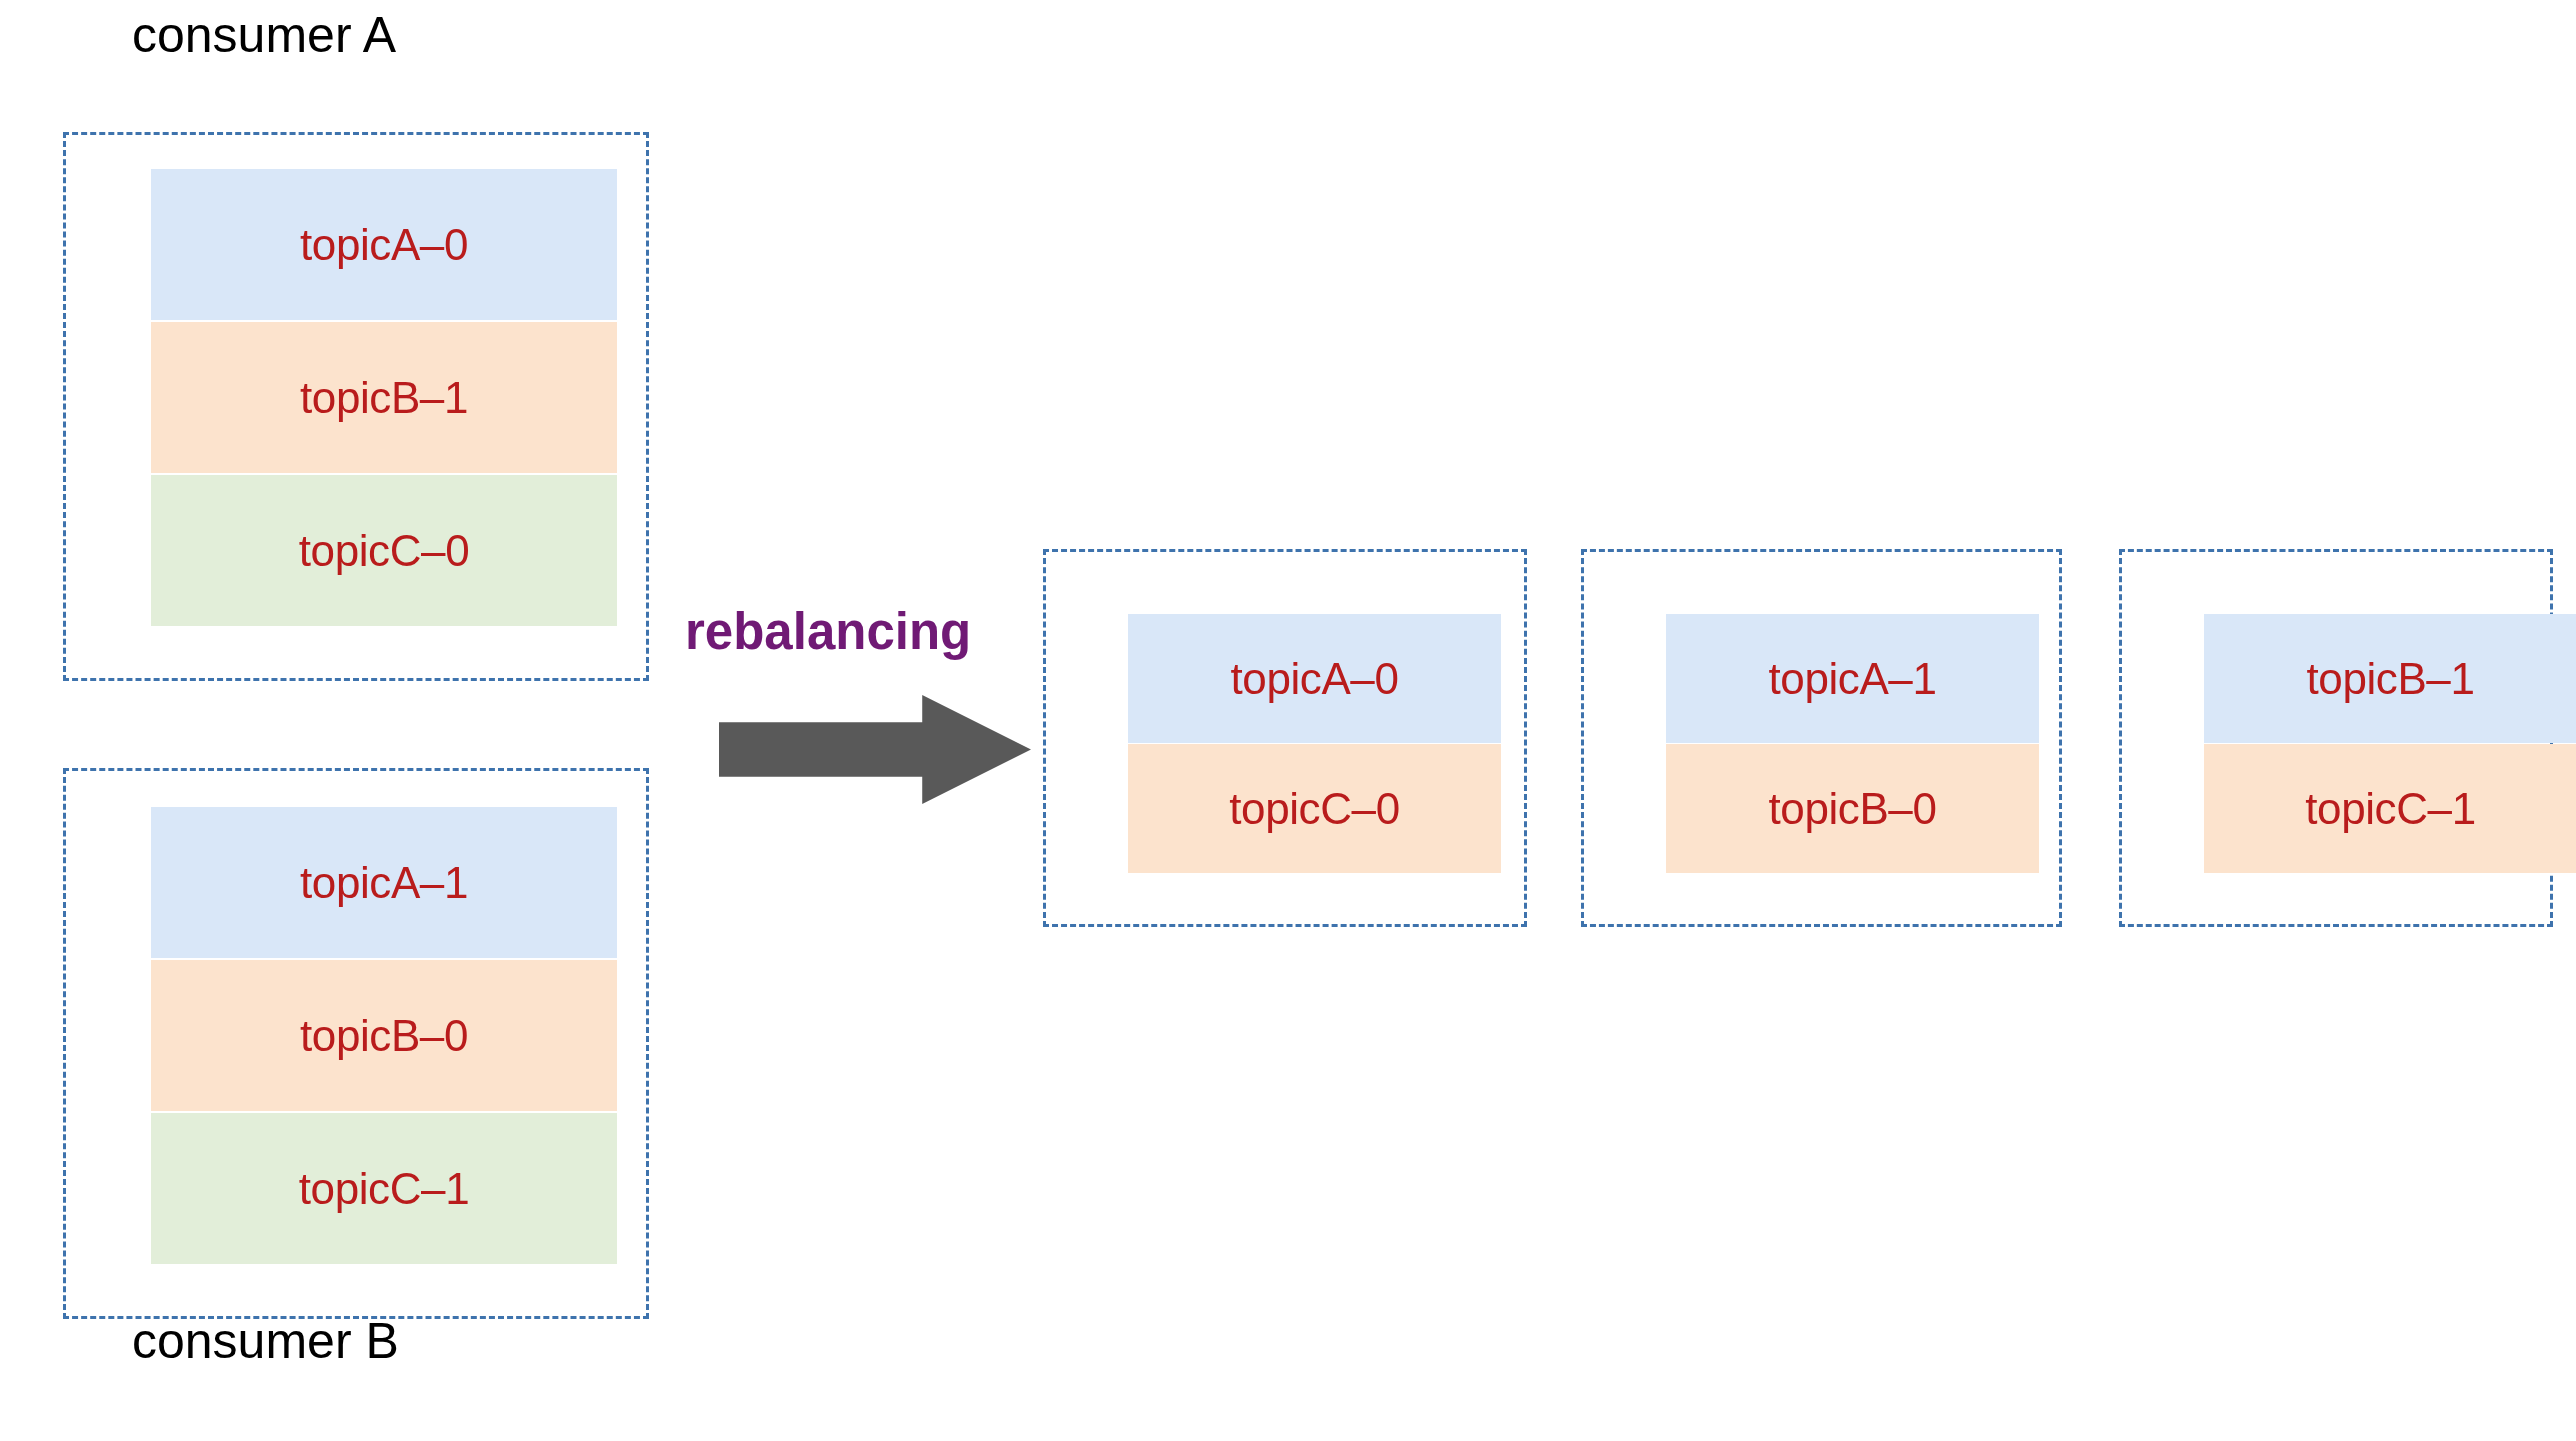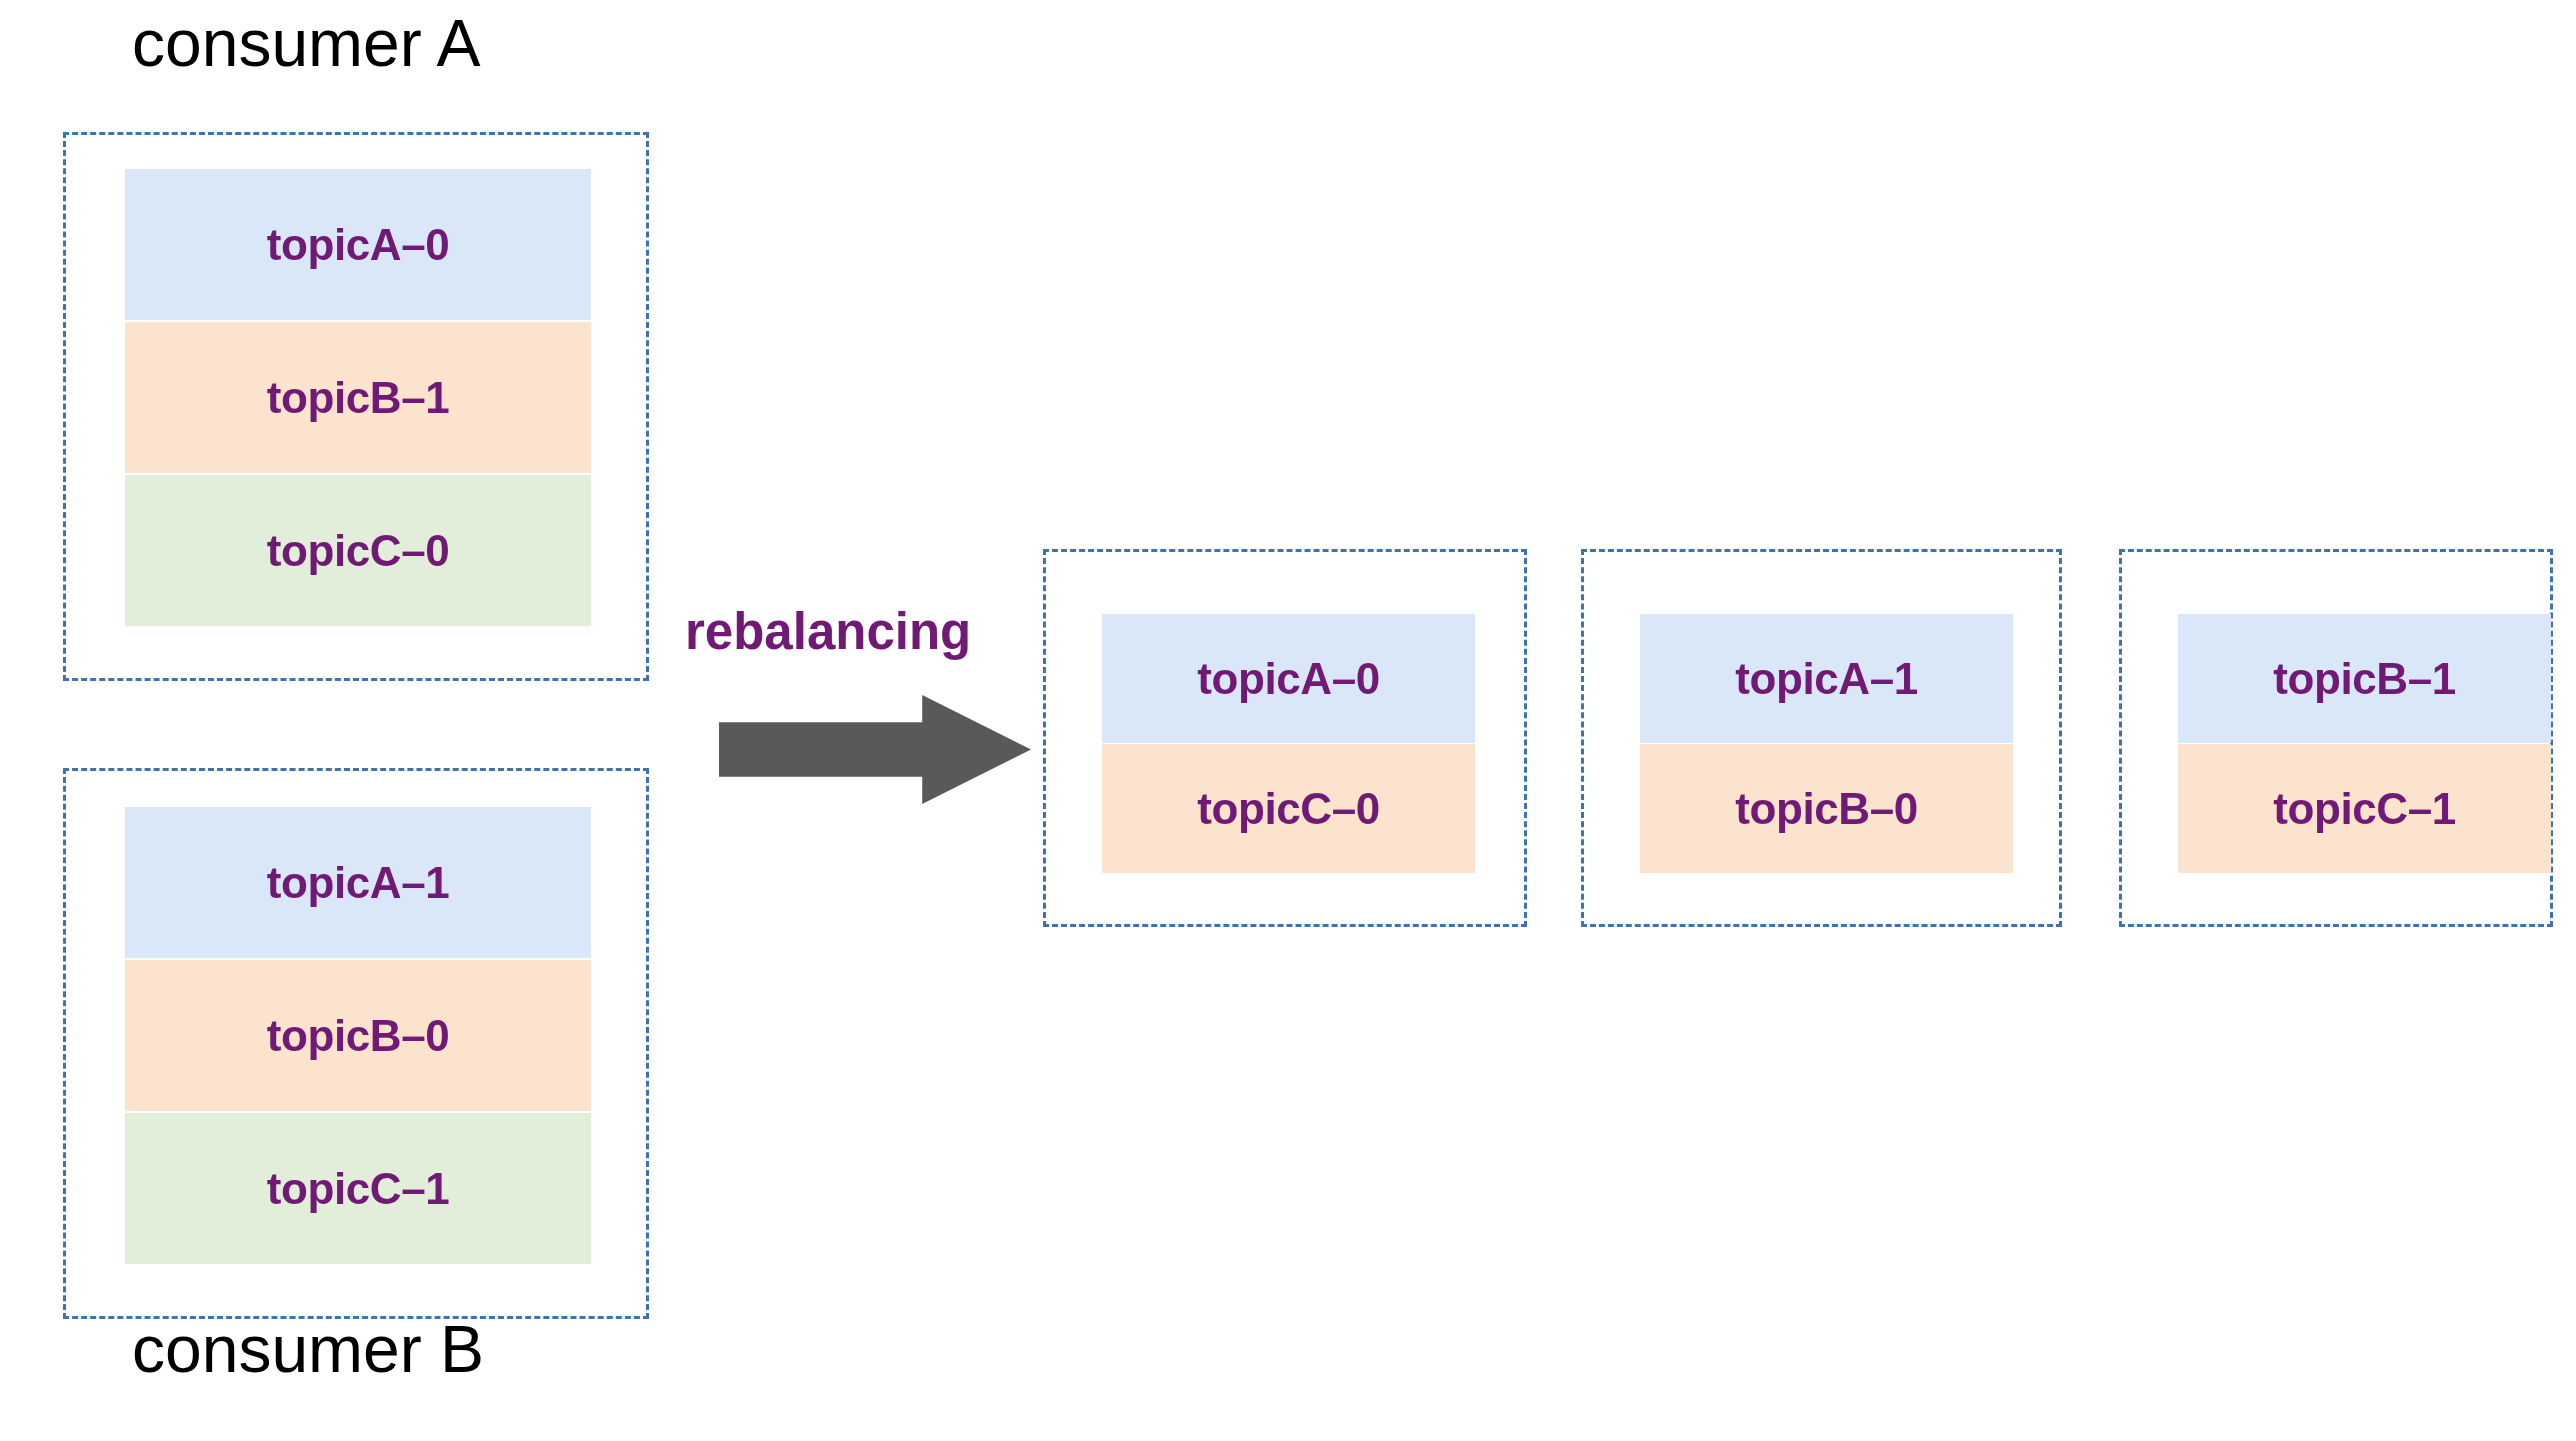--- a/index.html
+++ b/index.html
@@ -28,36 +28,37 @@
     background: #ffffff;
   }
 
   
   .chip {
     position: absolute;
     box-sizing: border-box;
     display: flex;
     align-items: center;
     justify-content: center;
-    color: #701a75;
+    color: #b91c1c;
     font-size: 44px;
-    font-weight: 700;
+    font-weight: 400;
     letter-spacing: -0.4px;
     line-height: 1;
     white-space: nowrap;
+    margin-left: 26px;
   }
   .chip-blue   { background: #d9e7f8; }
   .chip-orange { background: #fce3cd; }
   .chip-green  { background: #e2eed9; }
 
   
   .label {
     position: absolute;
     color: #000000;
-    font-size: 66px;
+    font-size: 50px;
     font-weight: 400;
     line-height: 1;
     white-space: nowrap;
   }
   .label-small {
     position: absolute;
     color: #701a75;
     font-size: 51px;
     font-weight: 700;
     line-height: 1;

